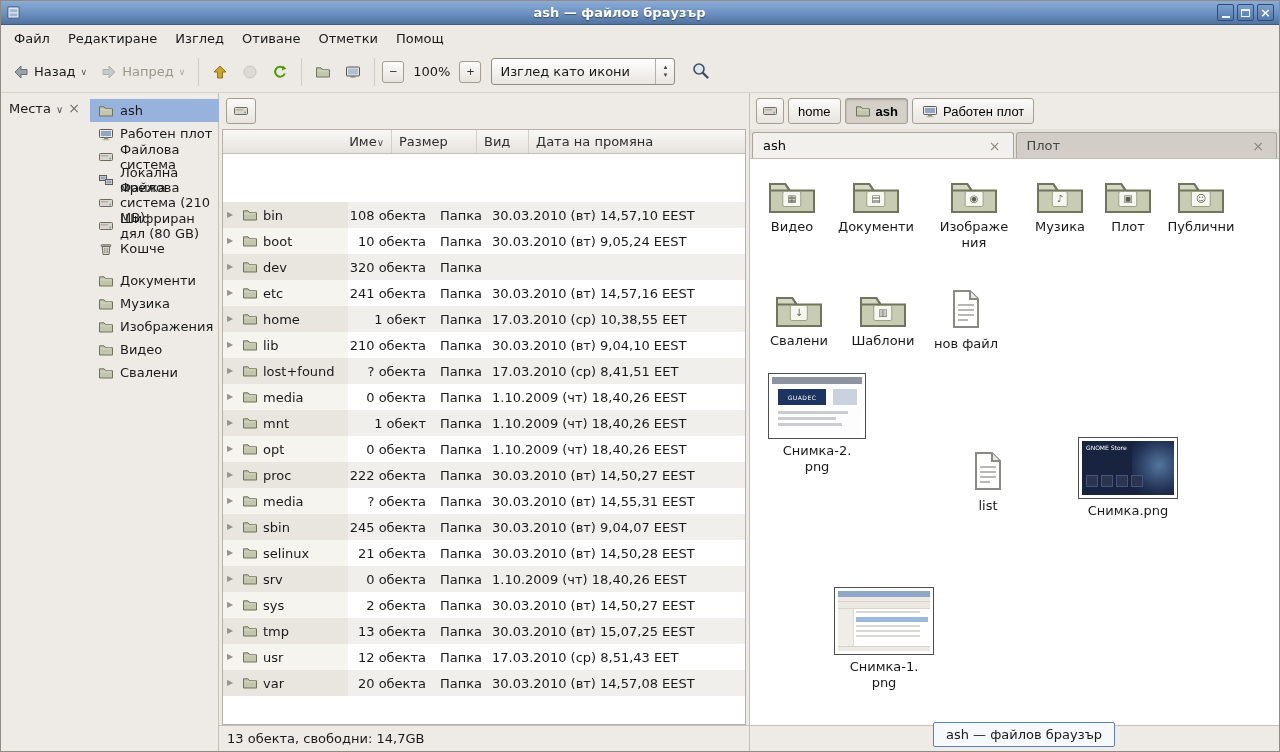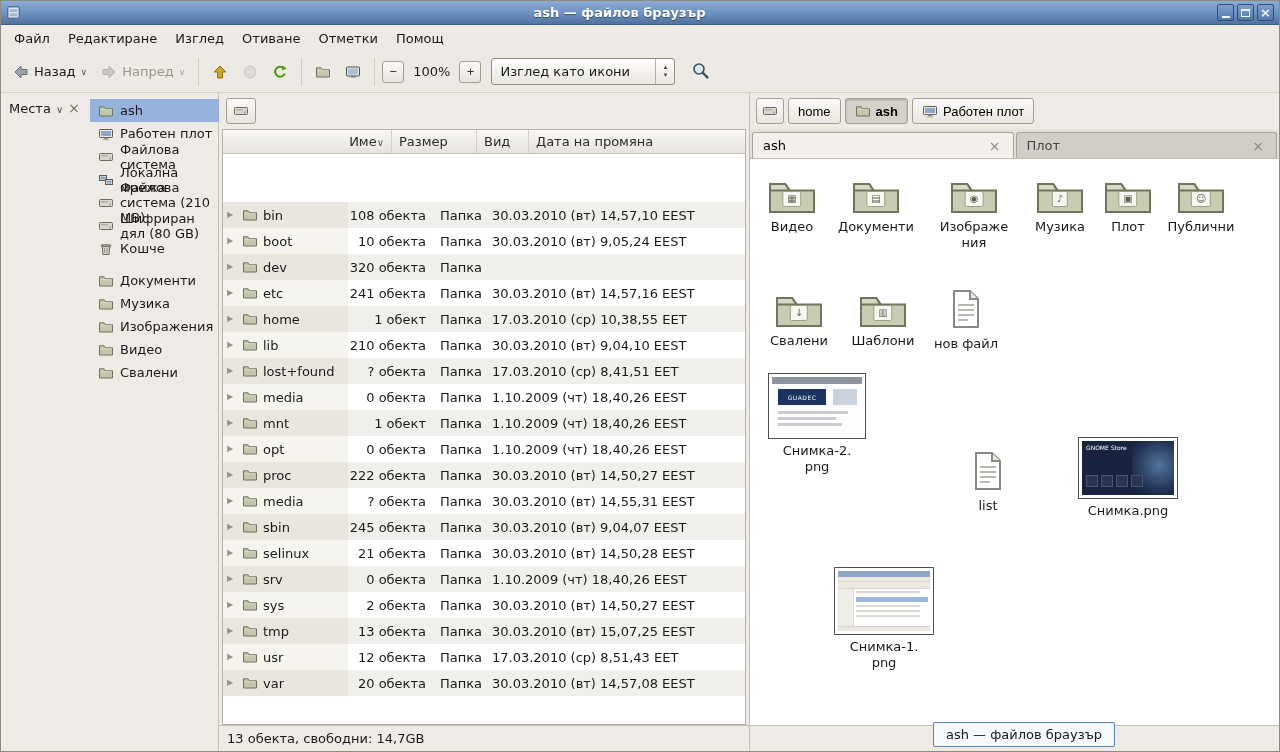--- a/index.html
+++ b/index.html
@@ -874,21 +874,21 @@
                 <div class="s-swirl"></div>
                 <div class="s-title">GNOME Store</div>
                 <div class="s-sq" style="left: 4px; top: 34px;"></div>
                 <div class="s-sq" style="left: 19px; top: 34px;"></div>
                 <div class="s-sq" style="left: 34px; top: 34px;"></div>
                 <div class="s-sq" style="left: 49px; top: 34px;"></div>
               </div>
             </div>
             <div class="iv-label">Снимка.png</div>
           </div>
-          <div class="iv-item" style="left: 98px; top: 408px; width: 72px;">
+          <div class="iv-item" style="left: 98px; top: 428px; width: 72px;">
             <div class="thumb">
               <div class="ti ti-w">
                 <div class="w-title"></div>
                 <div class="w-menu"></div>
                 <div class="w-tool"></div>
                 <div class="w-body">
                   <div class="w-side"></div>
                   <div class="w-main">
                     <div class="w-sel"></div>
                     <div class="w-row" style="top: 2px;"></div>

